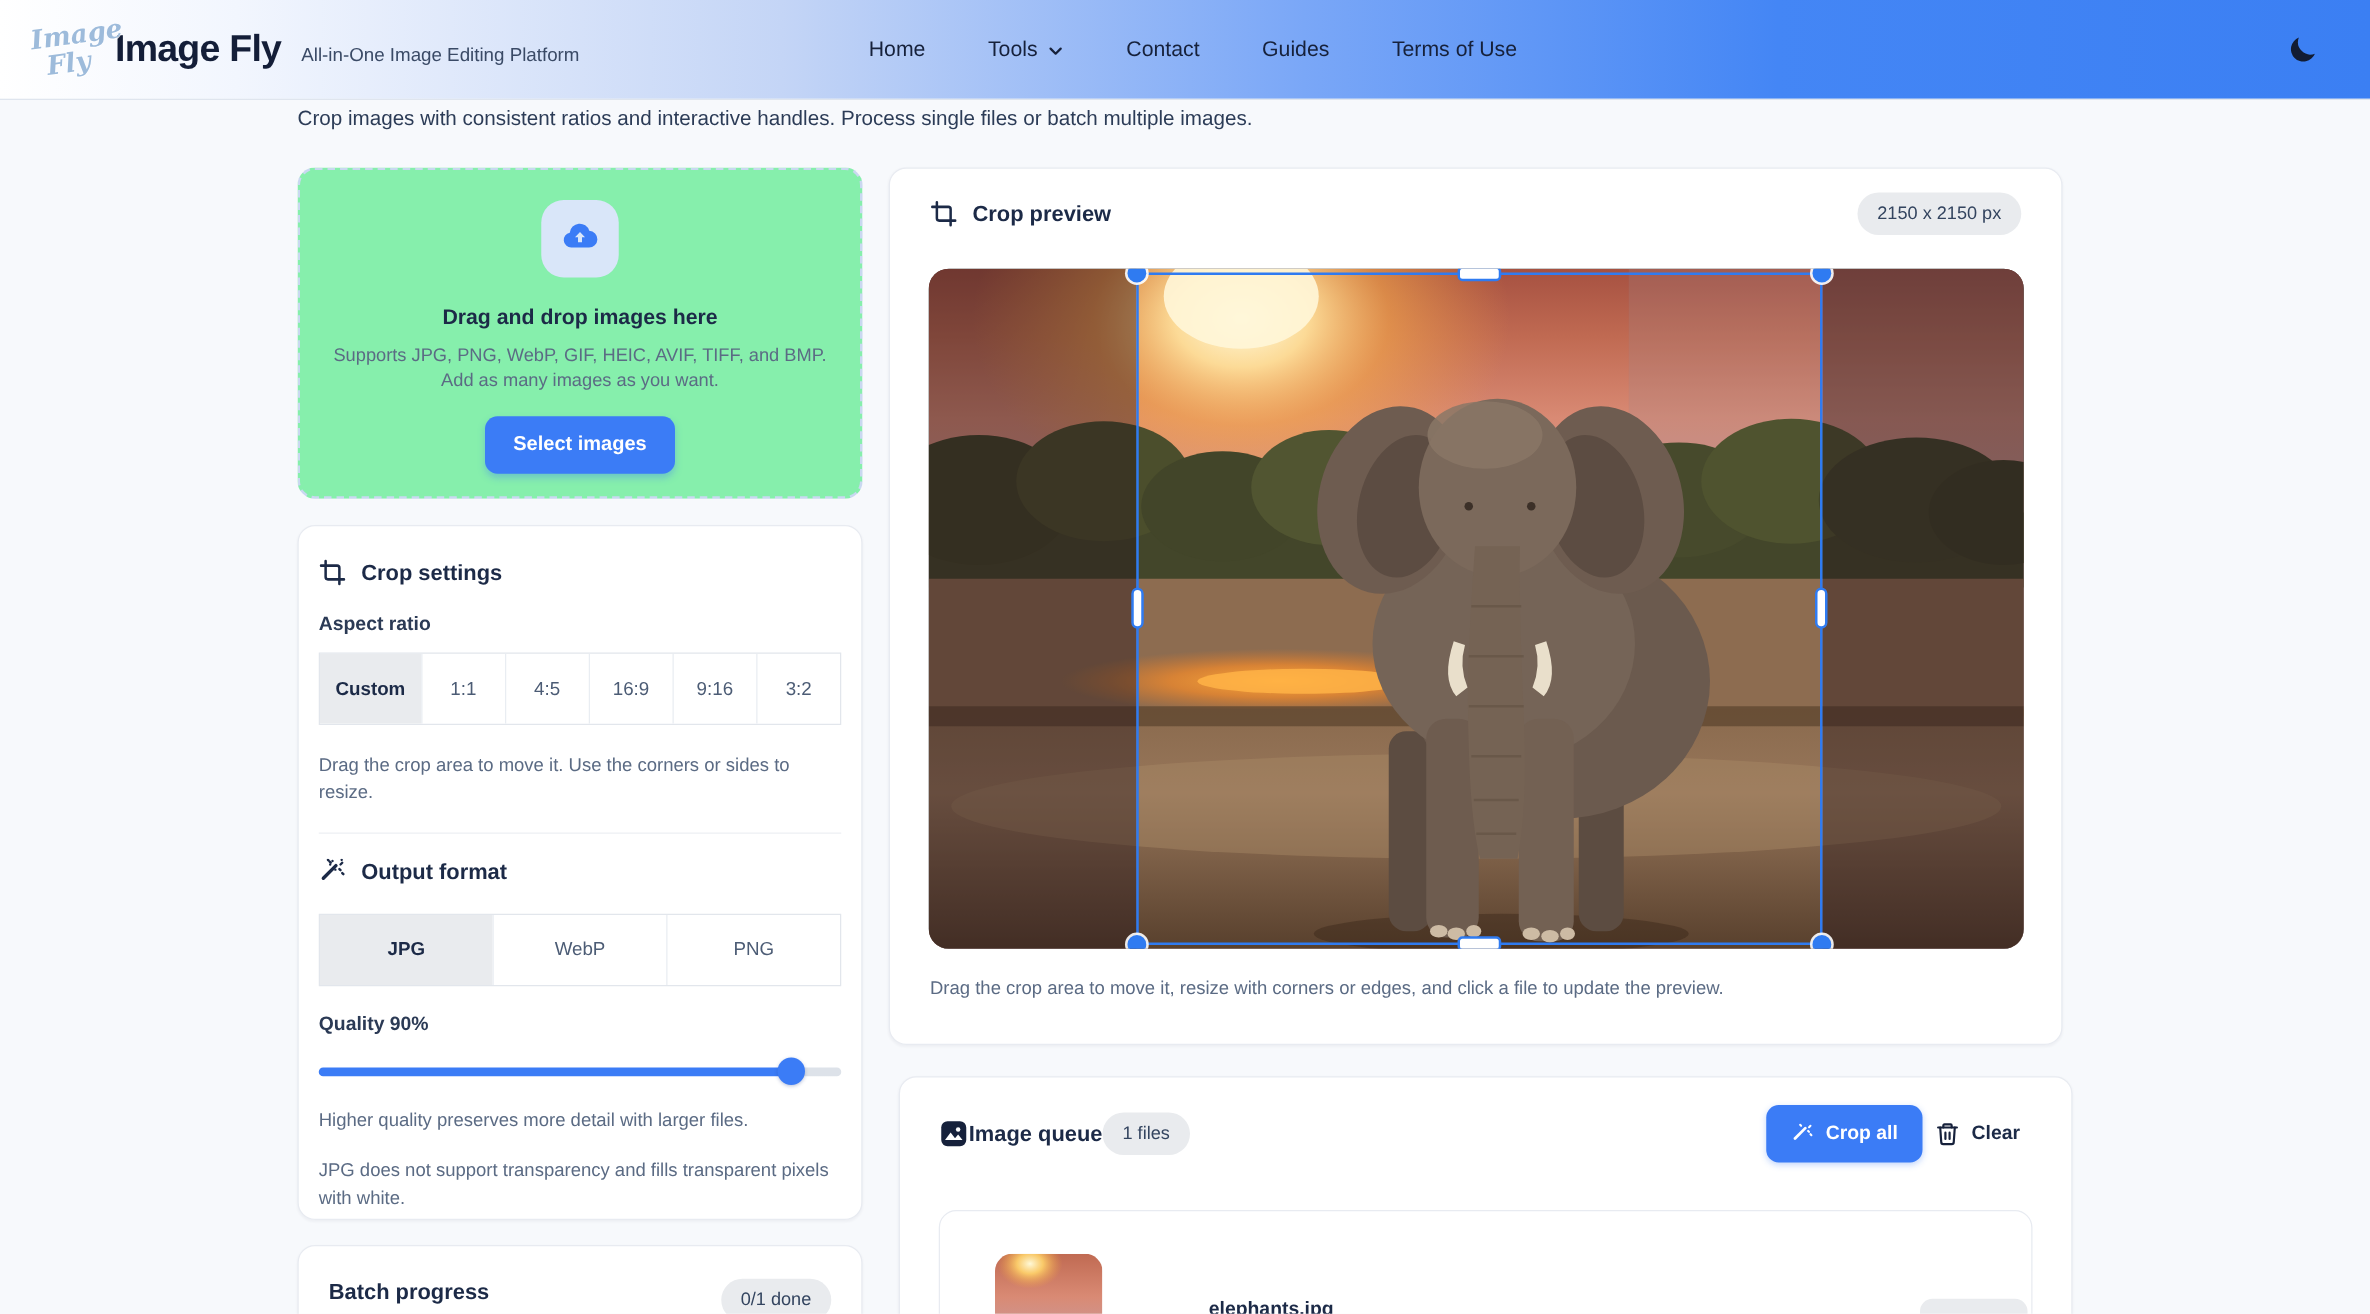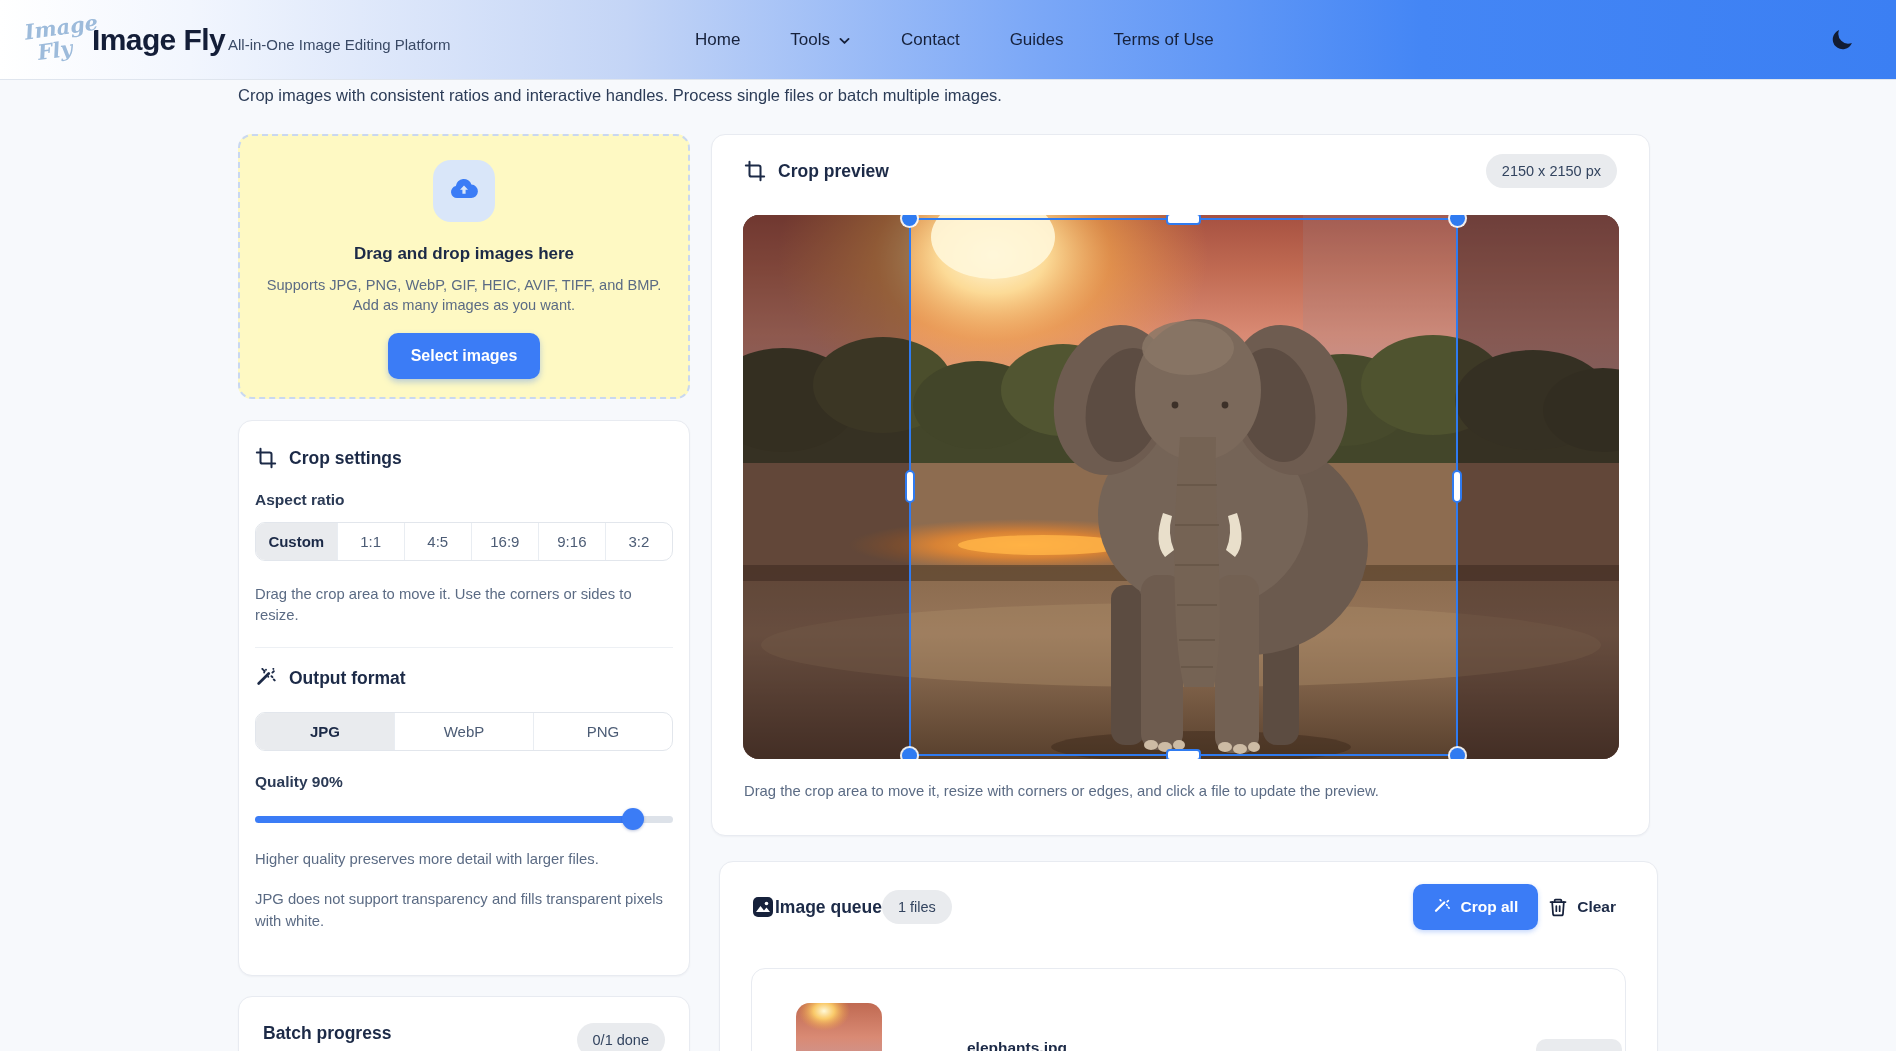--- a/index.html
+++ b/index.html
@@ -21,47 +21,47 @@
     transform:rotate(-8deg);
   }
   .logo span {
     position:absolute; font-family:"DejaVu Serif", serif; font-style:italic; font-weight:bold;
     color:#9dbbdb; text-shadow:0 1px 0 rgba(255,255,255,.8);
   }
   .logo .l1 { left:6px; top:8px; font-size:21px; }
   .logo .l2 { left:16px; top:30px; font-size:21px; }
   .brand { display:flex; align-items:baseline; margin-left:8px; }
   .brand-title { font-size:30px; font-weight:700; color:#141e38; letter-spacing:-0.6px; }
-  .brand-tagline { font-size:15px; color:#3a4a66; margin-left:3px; }
+  .brand-tagline { font-size:15px; color:#3a4a66; margin-left:16px; }
   .nav { position:absolute; left:695px; top:0; height:80px; display:flex; align-items:center; gap:50px; }
   .nav-item { font-size:17px; font-weight:400; color:#16213b; display:flex; align-items:center; gap:8px; cursor:pointer; white-space:nowrap; }
   .moon-btn { position:absolute; right:40px; top:26px; width:28px; height:28px; cursor:pointer; }
   
   .page-desc { position:absolute; left:238px; top:86px; font-size:16.5px; color:#2c3c57; }
   
   .card { position:absolute; background:#fff; border:1px solid #e8ebf1; border-radius:14px; box-shadow:0 1px 2px rgba(16,24,40,.04); }
   .pill { background:#e9ebee; border-radius:18px; padding:9px 16px; font-size:14.5px; color:#33445f; white-space:nowrap; }
   .title-row { display:flex; align-items:center; gap:12px; font-size:17.5px; font-weight:700; color:#1c2a47; }
   
   .dropzone {
     position:absolute; left:238px; top:134px; width:452px; height:265px;
-    background:#fef9c3; border:2px dashed #c9d8f0; border-radius:14px; text-align:center;
+    background:#86efac; border:2px dashed #c9d8f0; border-radius:14px; text-align:center;
   }
   .dz-icon { width:62px; height:62px; border-radius:18px; background:#d9e6f9; margin:24px auto 0; display:flex; align-items:center; justify-content:center; }
   .dz-title { margin-top:22px; font-size:17px; font-weight:700; color:#1c2a47; }
   .dz-sub { margin-top:11px; font-size:14.6px; color:#5b6b84; line-height:1.4; }
   .dz-btn {
     margin-top:17px; width:152px; height:46px; background:#3b7cf6; color:#fff;
     font-family:inherit; font-weight:600; font-size:16px; border:none; border-radius:10px;
     box-shadow:0 3px 6px rgba(59,124,246,.35); cursor:pointer;
   }
   
   .settings { left:238px; top:420px; width:452px; height:556px; padding:26px 16px; }
   .field-label { margin-top:22px; font-size:15.5px; font-weight:600; color:#2b3a55; }
-  .seg { margin-top:13px; display:flex; height:39px; border:1.5px solid #e2e6ec; border-radius:10px; overflow:hidden; background:#fff; }
+  .seg { margin-top:13px; display:flex; height:58px; border:1.5px solid #e2e6ec; border-radius:0; overflow:hidden; background:#fff; }
   .seg > div { flex:1; display:flex; align-items:center; justify-content:center; font-size:15px; color:#4c5c75; border-left:1.5px solid #e9edf2; cursor:pointer; white-space:nowrap; }
   .seg > div:first-child { border-left:none; }
   .seg > .sel { background:#e9ebee; color:#1c2a47; font-weight:600; }
   .seg > .wide { flex:1.22; }
   .help { margin-top:23px; font-size:14.8px; color:#5b6b84; line-height:1.45; }
   .divider { margin:20px 0; border-top:1.5px solid #edf0f4; }
   .slider { margin-top:17px; position:relative; height:22px; cursor:pointer; }
   .slider .track { position:absolute; top:8px; left:0; right:0; height:7px; border-radius:4px;
     background:linear-gradient(90deg,#3b7cf6 0%,#3b7cf6 90.5%,#dde2e9 90.5%); }
   .slider .thumb { position:absolute; left:calc(90.5% - 11px); top:0; width:22px; height:22px; border-radius:50%; background:#3b7cf6; box-shadow:0 1px 3px rgba(30,60,140,.3); }

